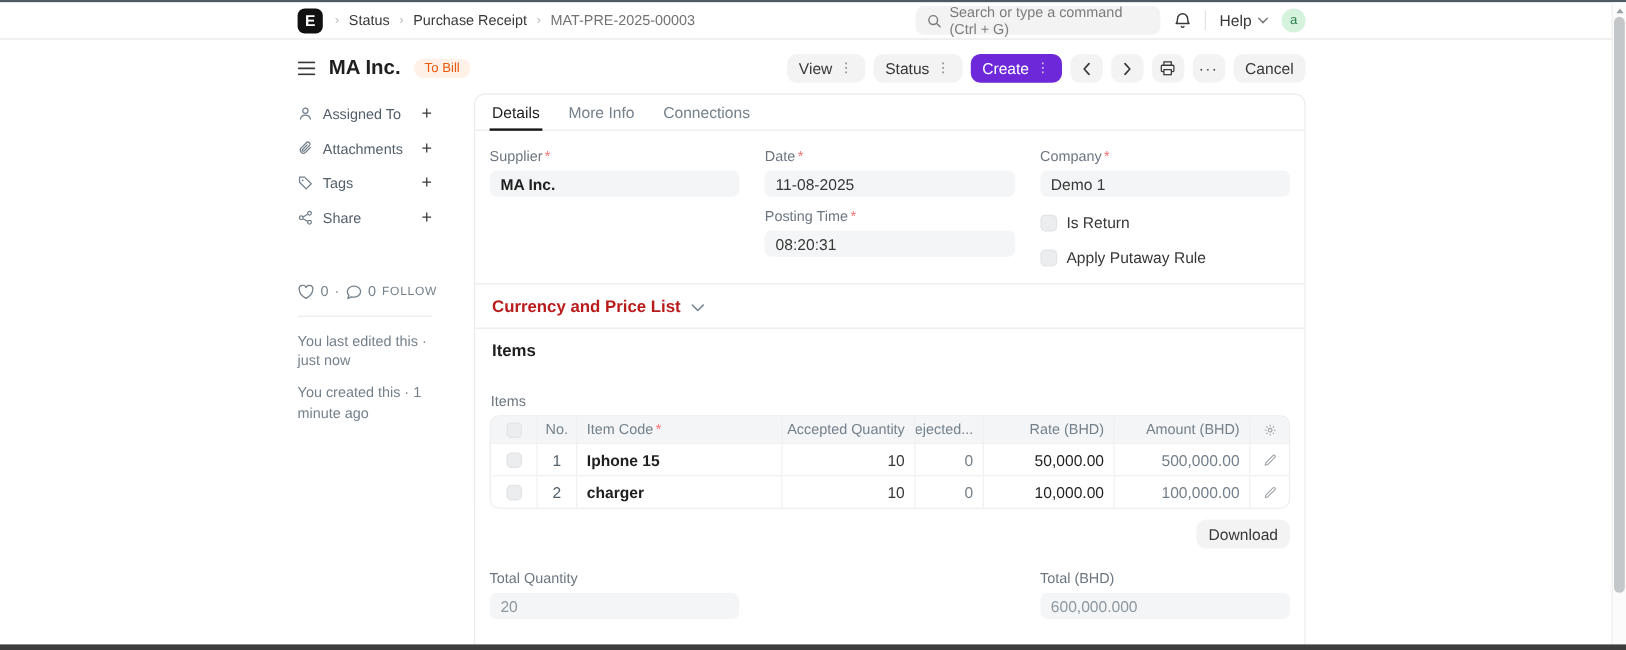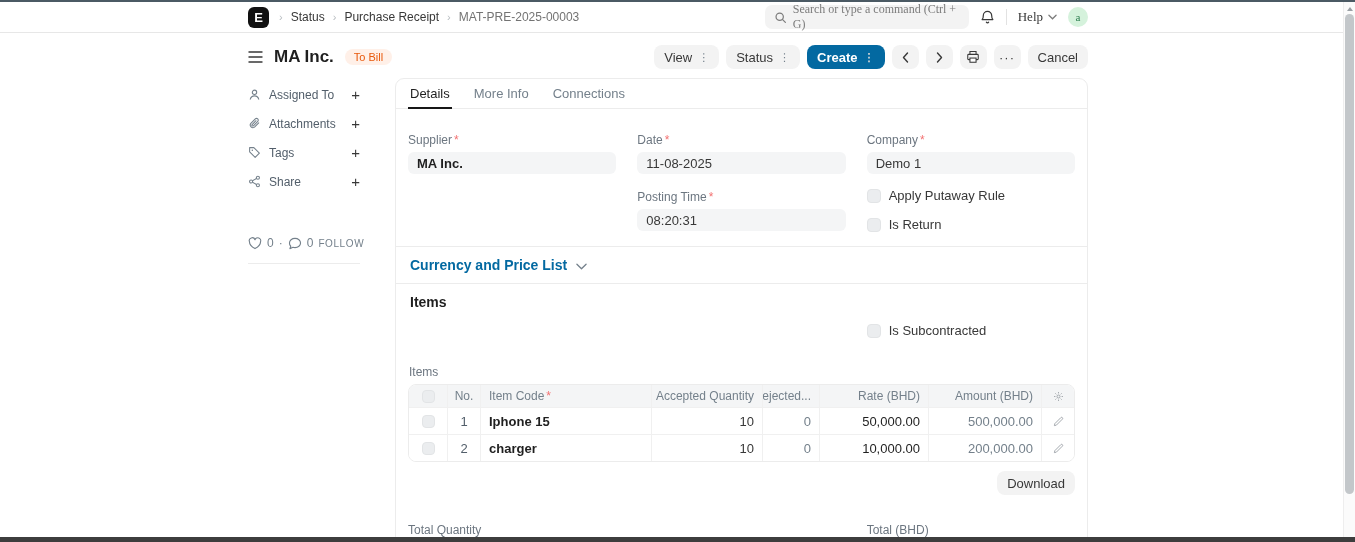--- a/index.html
+++ b/index.html
@@ -12,34 +12,34 @@
   .top-strip { height:2px; background:#4b5a64; }
   
   .navbar { height:31px; border-bottom:1px solid #e7e7e7; display:flex; align-items:center; background:#fff; }
   .nav-inner { width:840px; margin-left:248px; display:flex; align-items:center; justify-content:space-between; }
   .nav-left { display:flex; align-items:center; }
   .logo { width:21px; height:21px; background:#111; color:#fff; border-radius:6px; font-weight:bold; font-size:13px; display:flex; align-items:center; justify-content:center; cursor:pointer; }
   .breadcrumb { display:flex; align-items:center; gap:8px; font-size:12px; margin-left:10px; }
   .crumb { color:#383838; cursor:pointer; }
   .crumb-sep { color:#b7bcc0; font-size:11px; }
   .crumb.last { color:#737373; }
-  .nav-right { display:flex; align-items:center; gap:11px;font-family:Liberation Serif, serif; }
+  .nav-right { display:flex; align-items:center; gap:11px; }
   .searchbar { width:204px; height:24px; background:#f3f3f3; border-radius:7px; display:flex; align-items:center; padding:0 9px; gap:6px; color:#7c7c7c; font-size:12px; cursor:text; }
   .nav-divider { width:1px; height:16px; background:#e2e2e2; }
   .help { display:flex; align-items:center; gap:5px; font-size:13px; color:#383838; cursor:pointer; }
   .avatar { width:20px; height:20px; border-radius:50%; background:#d5f2dc; color:#2c7d4e; font-size:11px; display:flex; align-items:center; justify-content:center; cursor:pointer; }
   
   .page-head { margin:11px 0 0 248px; width:840px; height:26px; display:flex; align-items:center; justify-content:space-between; }
   .ph-left { display:flex; align-items:center; gap:11px; }
   .hamburger { cursor:pointer; display:flex; }
   .title { font-size:17px; font-weight:bold; color:#1f1f1f; margin:0; }
   .badge { background:#fff0e8; color:#e8590c; font-size:11px; padding:2px 9px; border-radius:10px; }
   .ph-right { display:flex; align-items:flex-end; gap:7px; }
   .btn { height:24px; padding:0 10px; border-radius:8px; background:#f3f3f3; border:none; font-size:13px; color:#383838; display:inline-flex; align-items:center; gap:6px; font-family:inherit; cursor:pointer; white-space:nowrap; }
-  .btn-dark { background:#0369a1; color:#fff;font-weight:bold; }
+  .btn-dark { background:#6d28d9; color:#fff; }
   .btn-icon { width:27px; padding:0; justify-content:center; }
   .vdots { font-size:11px; color:#74808b; line-height:1; }
   .btn-dark .vdots { color:#d9d9d9; }
   .hdots { font-size:13px; color:#383838; letter-spacing:1px; line-height:1; }
   
   .main { margin-left:248px; margin-top:8px; display:flex; align-items:flex-start; }
   .sidebar { width:112px; margin-right:35px; padding-top:2px; }
   .side-item { display:flex; align-items:center; height:29px; color:#525e6a; font-size:12px; gap:8px; }
   .side-item .plus { margin-left:auto; color:#383838; font-size:15px; font-weight:normal; cursor:pointer; }
   .likes-row { margin-top:40px; display:flex; align-items:center; font-size:12px; color:#74808b; gap:5px; }
@@ -47,29 +47,29 @@
   .side-divider { border-top:1px solid #ececec; margin:13px 0 12px; }
   .timeline p { font-size:12px; color:#74808b; line-height:1.35; margin:0 0 11px; }
   
   .card { width:693px; border:1px solid #ececec; border-radius:9px; height:620px; background:#fff; }
   .tabbar { display:flex; gap:24px; padding:0 14px; border-bottom:1px solid #ececec; height:30px; }
   .tab { font-size:13px; color:#74808b; display:flex; align-items:center; position:relative; cursor:pointer;text-align:center; }
   .tab.active { color:#1f1f1f; }
   .tab.active::after { content:""; position:absolute; left:-2px; right:-2px; bottom:-1px; height:2px; background:#171717; }
   .sec1 { padding:8px 12px 14px; }
   .grid3 { display:grid; grid-template-columns:1fr 1fr 1fr; column-gap:21px; }
-  .field label { display:block; font-size:12px; color:#6c7680; margin:16px 0 5px; }
+  .field label { display:block; font-size:12px; color:#6c7680; margin:6px 0 5px; }
   .control { height:22px; background:#f4f5f6; border-radius:6px; font-size:13px; padding:0 9px; display:flex; align-items:center; color:#383838; cursor:text; }
   .control.bold { font-weight:bold; color:#1f1f1f; }
   .control.muted { color:#8d979f; }
   .req { color:#f37272; margin-left:2px; }
   .stack12 > .field + .field { margin-top:9px; }
   .checkrow { display:flex; align-items:center; gap:8px; font-size:13px; color:#383838; margin-top:14px; cursor:pointer; }
   .checkbox { width:14px; height:14px; background:#ebedef; border:1px solid #e2e4e6; border-radius:4px; flex:none; cursor:pointer; }
-  .sec-head { border-top:1px solid #ececec; padding:10px 14px; display:flex; align-items:center; gap:9px; font-size:14px; font-weight:bold; color:#0369a1; }
+  .sec-head { border-top:1px solid #ececec; padding:10px 14px; display:flex; align-items:center; gap:9px; font-size:14px; font-weight:bold; color:#b91c1c; }
   .sec-head .chev { cursor:pointer; display:flex; margin-top:2px; }
   .sec-items { border-top:1px solid #ececec; padding:10px 12px 0; }
   .sec-items h2 { font-size:14px; font-weight:bold; color:#1f1f1f; margin:0 0 0 2px; }
   .sub-row { margin-top:13px; }
   .items-label { font-size:12px; color:#6c7680; margin-top:27px; margin-left:1px; }
   
   .gtable { border:1px solid #ececec; border-radius:8px; margin-top:5px; overflow:hidden; font-size:13px; }
   .trow { display:grid; grid-template-columns:38px 33px 1fr 111px 57px 109px 113px 33px; align-items:stretch; height:27px; border-top:1px solid #f0f0f0; background:#fff; }
   .trow.thead { background:#f4f5f6; height:22px; border-top:none; font-size:12px; color:#74808b; }
   .tcell { padding:0 8px; display:flex; align-items:center; overflow:hidden; white-space:nowrap; border-left:1px solid #f0f0f0; }
@@ -226,20 +226,24 @@
         </svg>
       <span>0</span>
       <span>·</span>
       <svg style="cursor:pointer" width="14" height="13" viewBox="0 0 16 15" fill="none" stroke="#74808b" stroke-width="1.3" stroke-linejoin="round">
           <path d="M8 1.6c3.6 0 6.4 2.4 6.4 5.3S11.6 12.2 8 12.2c-.8 0-1.6-.1-2.3-.3L2.1 13.4l1-2.7A5.1 5.1 0 0 1 1.6 6.9C1.6 4 4.4 1.6 8 1.6z"></path>
         </svg>
       <span>0</span>
       <span class="follow">FOLLOW</span>
     </div>
     <div class="side-divider"></div>
+    <div class="timeline">
+      <p>You last edited this · just now</p>
+      <p>You created this · 1 minute ago</p>
+    </div>
   </aside>
 
   <section class="card">
     <div class="tabbar">
       <div class="tab active">Details</div>
       <div class="tab">More Info</div>
       <div class="tab">Connections</div>
     </div>
 
     <div class="sec1 grid3">
@@ -259,47 +263,41 @@
           <div class="control">08:20:31</div>
         </div>
       </div>
       <div class="fieldcol">
         <div class="field">
           <label><span>Company</span><span class="req">*</span></label>
           <div class="control">Demo 1</div>
         </div>
         <div class="checkrow">
           <span class="checkbox"></span>
-          <span>Apply Putaway Rule</span>
+          <span>Is Return</span>
         </div>
         <div class="checkrow">
           <span class="checkbox"></span>
-          <span>Is Return</span>
+          <span>Apply Putaway Rule</span>
         </div>
       </div>
     </div>
 
     <div class="sec-head">
       <span>Currency and Price List</span>
       <span class="chev">
         <svg width="11" height="7" viewBox="0 0 12 7" fill="none" stroke="#74808b" stroke-width="1.4" stroke-linecap="round" stroke-linejoin="round">
             <path d="M1 1l5 5 5-5"></path>
           </svg>
       </span>
     </div>
 
     <div class="sec-items">
       <h2>Items</h2>
 
-      <div class="grid3 sub-row">
-        <div class="col3 checkrow" style="margin-top:0">
-          <span class="checkbox"></span>
-          <span>Is Subcontracted</span>
-        </div>
-      </div>
 
       <div class="items-label">Items</div>
 
       <div class="gtable">
         <div class="trow thead">
           <div class="tcell">
               <span class="cb"></span>
             </div>
           <div class="tcell center">No.</div>
           <div class="tcell">
@@ -337,21 +335,21 @@
 
   <div class="trow">
     <div class="tcell">
                 <span class="cb"></span>
               </div>
     <div class="tcell center rowno">2</div>
     <div class="tcell item-code">charger</div>
     <div class="tcell num">10</div>
     <div class="tcell num rej">0</div>
     <div class="tcell num rate">10,000.00</div>
-    <div class="tcell num amount">200,000.00</div>
+    <div class="tcell num amount">100,000.00</div>
     <div class="tcell center">
       <svg style="cursor:pointer" width="11" height="11" viewBox="0 0 16 16" fill="none" stroke="#9aa0a5" stroke-width="1.3" stroke-linejoin="round">
                   <path d="M2 14l.7-2.9L11.4 2.4a1.55 1.55 0 0 1 2.2 2.2L4.9 13.3 2 14z"></path>
                 </svg>
     </div>
   </div>
 </div>
       </div>
 
       <div class="download-row">

